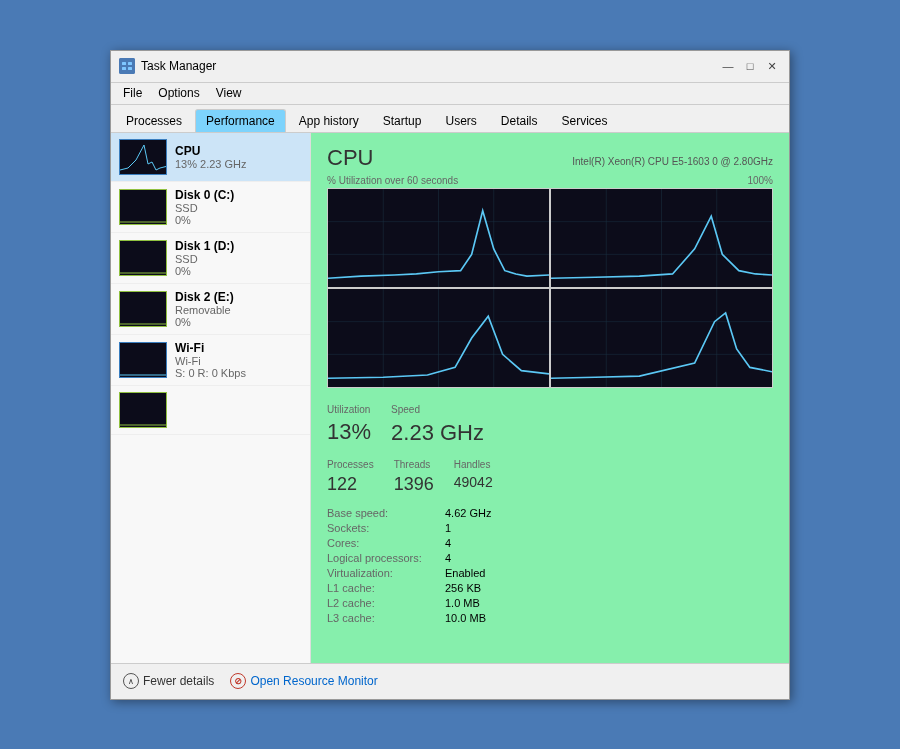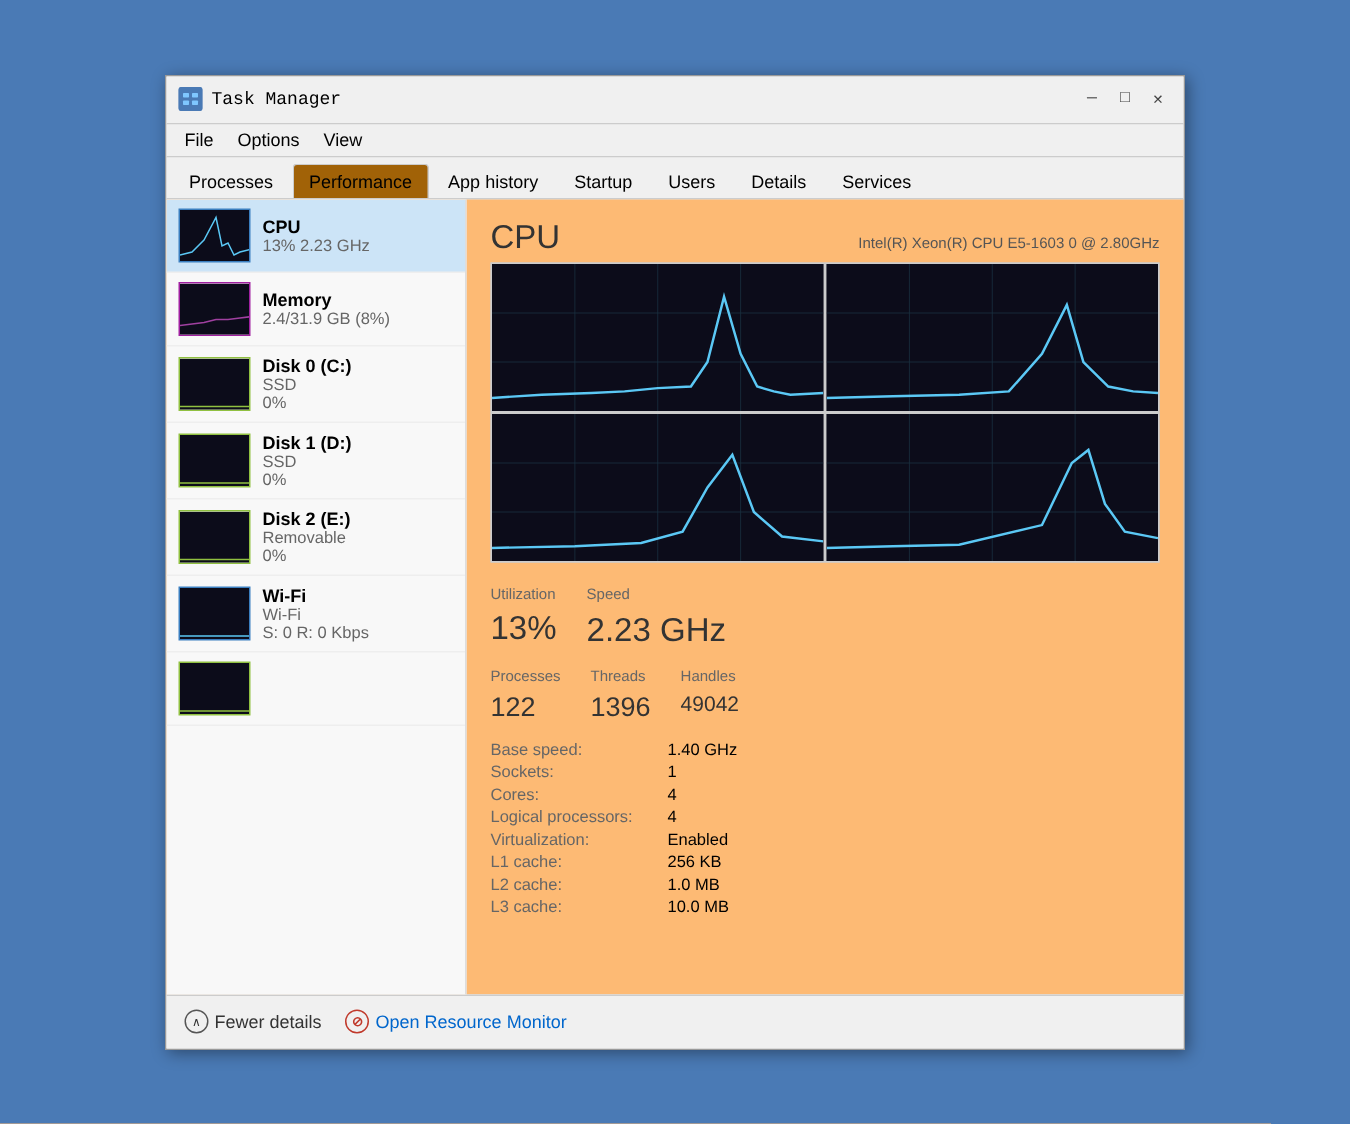--- a/index.html
+++ b/index.html
@@ -19,21 +19,20 @@
       border: 1px solid #999;
       box-shadow: 2px 2px 10px rgba(0,0,0,0.4);
     }
     .title-bar {
       background: #f0f0f0;
       height: 32px;
       display: flex;
       align-items: center;
       padding: 0 8px;
       border-bottom: 1px solid #ccc;
-      font-family: Liberation Mono, monospace;
     }
     .title-bar-icon {
       width: 16px;
       height: 16px;
       margin-right: 6px;
       background: #4a7ab5;
       display: inline-block;
       border-radius: 2px;
     }
     .title-bar-title {
@@ -81,28 +80,28 @@
     }
     .tab {
       padding: 4px 10px;
       font-size: 12px;
       cursor: pointer;
       border: 1px solid transparent;
       border-bottom: none;
       border-radius: 3px 3px 0 0;
     }
     .tab.active {
-      background: #a16207;
+      background: #7dd3fc;
       border-color: #ccc;
       border-bottom-color: #ffffff;
       font-weight: 500;
     }
     .content {
       display: flex;
-      background: #fdba74;
+      background: #86efac;
       height: 530px;
     }
     .sidebar {
       width: 200px;
       background: #f8f8f8;
       border-right: 1px solid #ddd;
       overflow-y: auto;
     }
     .sidebar-item {
       display: flex;
@@ -296,32 +295,20 @@
             <rect width="48" height="36" fill="#0c0c1a"></rect>
             <polyline points="0,30 8,28 16,20 24,5 28,24 32,22 36,30 40,28 48,26" fill="none" stroke="#5bc8f5" stroke-width="1"></polyline>
           </svg>
         </div>
         <div class="sidebar-label">
           <div class="name">CPU</div>
           <div class="sub">13% 2.23 GHz</div>
         </div>
       </div>
 
-      <div class="sidebar-item">
-        <div class="sidebar-thumb sidebar-thumb-mem">
-          <svg width="48" height="36" viewBox="0 0 48 36">
-            <rect width="48" height="36" fill="#0c0c1a"></rect>
-            <polyline points="0,28 8,27 16,26 24,24 32,24 40,23 48,22" fill="none" stroke="#a040a0" stroke-width="1"></polyline>
-          </svg>
-        </div>
-        <div class="sidebar-label">
-          <div class="name">Memory</div>
-          <div class="sub">2.4/31.9 GB (8%)</div>
-        </div>
-      </div>
 
       <div class="sidebar-item">
         <div class="sidebar-thumb sidebar-thumb-disk0">
           <svg width="48" height="36" viewBox="0 0 48 36">
             <rect width="48" height="36" fill="#0c0c1a"></rect>
             <polyline points="0,32 48,32" fill="none" stroke="#90c040" stroke-width="1"></polyline>
           </svg>
         </div>
         <div class="sidebar-label">
           <div class="name">Disk 0 (C:)</div>
@@ -383,20 +370,24 @@
 
     </div>
 
     <div class="main-panel">
 
       <div class="cpu-header">
         <span class="cpu-title">CPU</span>
         <span class="cpu-subtitle">Intel(R) Xeon(R) CPU E5-1603 0 @ 2.80GHz</span>
       </div>
 
+      <div class="util-label">
+        <span>% Utilization over 60 seconds</span>
+        <span>100%</span>
+      </div>
 
       <div class="graphs-grid">
 
         <div class="graph-cell">
           <svg class="spark" viewBox="0 0 200 90" preserveAspectRatio="none">
             <rect width="200" height="90" fill="#0c0c1a"></rect>
 
             <line x1="0" y1="30" x2="200" y2="30" stroke="#1a3040" stroke-width="0.5"></line>
             <line x1="0" y1="60" x2="200" y2="60" stroke="#1a3040" stroke-width="0.5"></line>
             <line x1="50" y1="0" x2="50" y2="90" stroke="#1a3040" stroke-width="0.5"></line>
@@ -468,21 +459,21 @@
           <span class="stat-label">Handles</span>
           <span class="stat-value" style="font-size:14px;">49042</span>
         </div>
       </div>
 
 
       <div class="info-grid">
         <div class="info-col">
           <div class="info-row">
             <span class="info-key">Base speed:</span>
-            <span class="info-val">1.40 GHz</span>
+            <span class="info-val">4.62 GHz</span>
           </div>
           <div class="info-row">
             <span class="info-key">Sockets:</span>
             <span class="info-val">1</span>
           </div>
           <div class="info-row">
             <span class="info-key">Cores:</span>
             <span class="info-val">4</span>
           </div>
           <div class="info-row">

